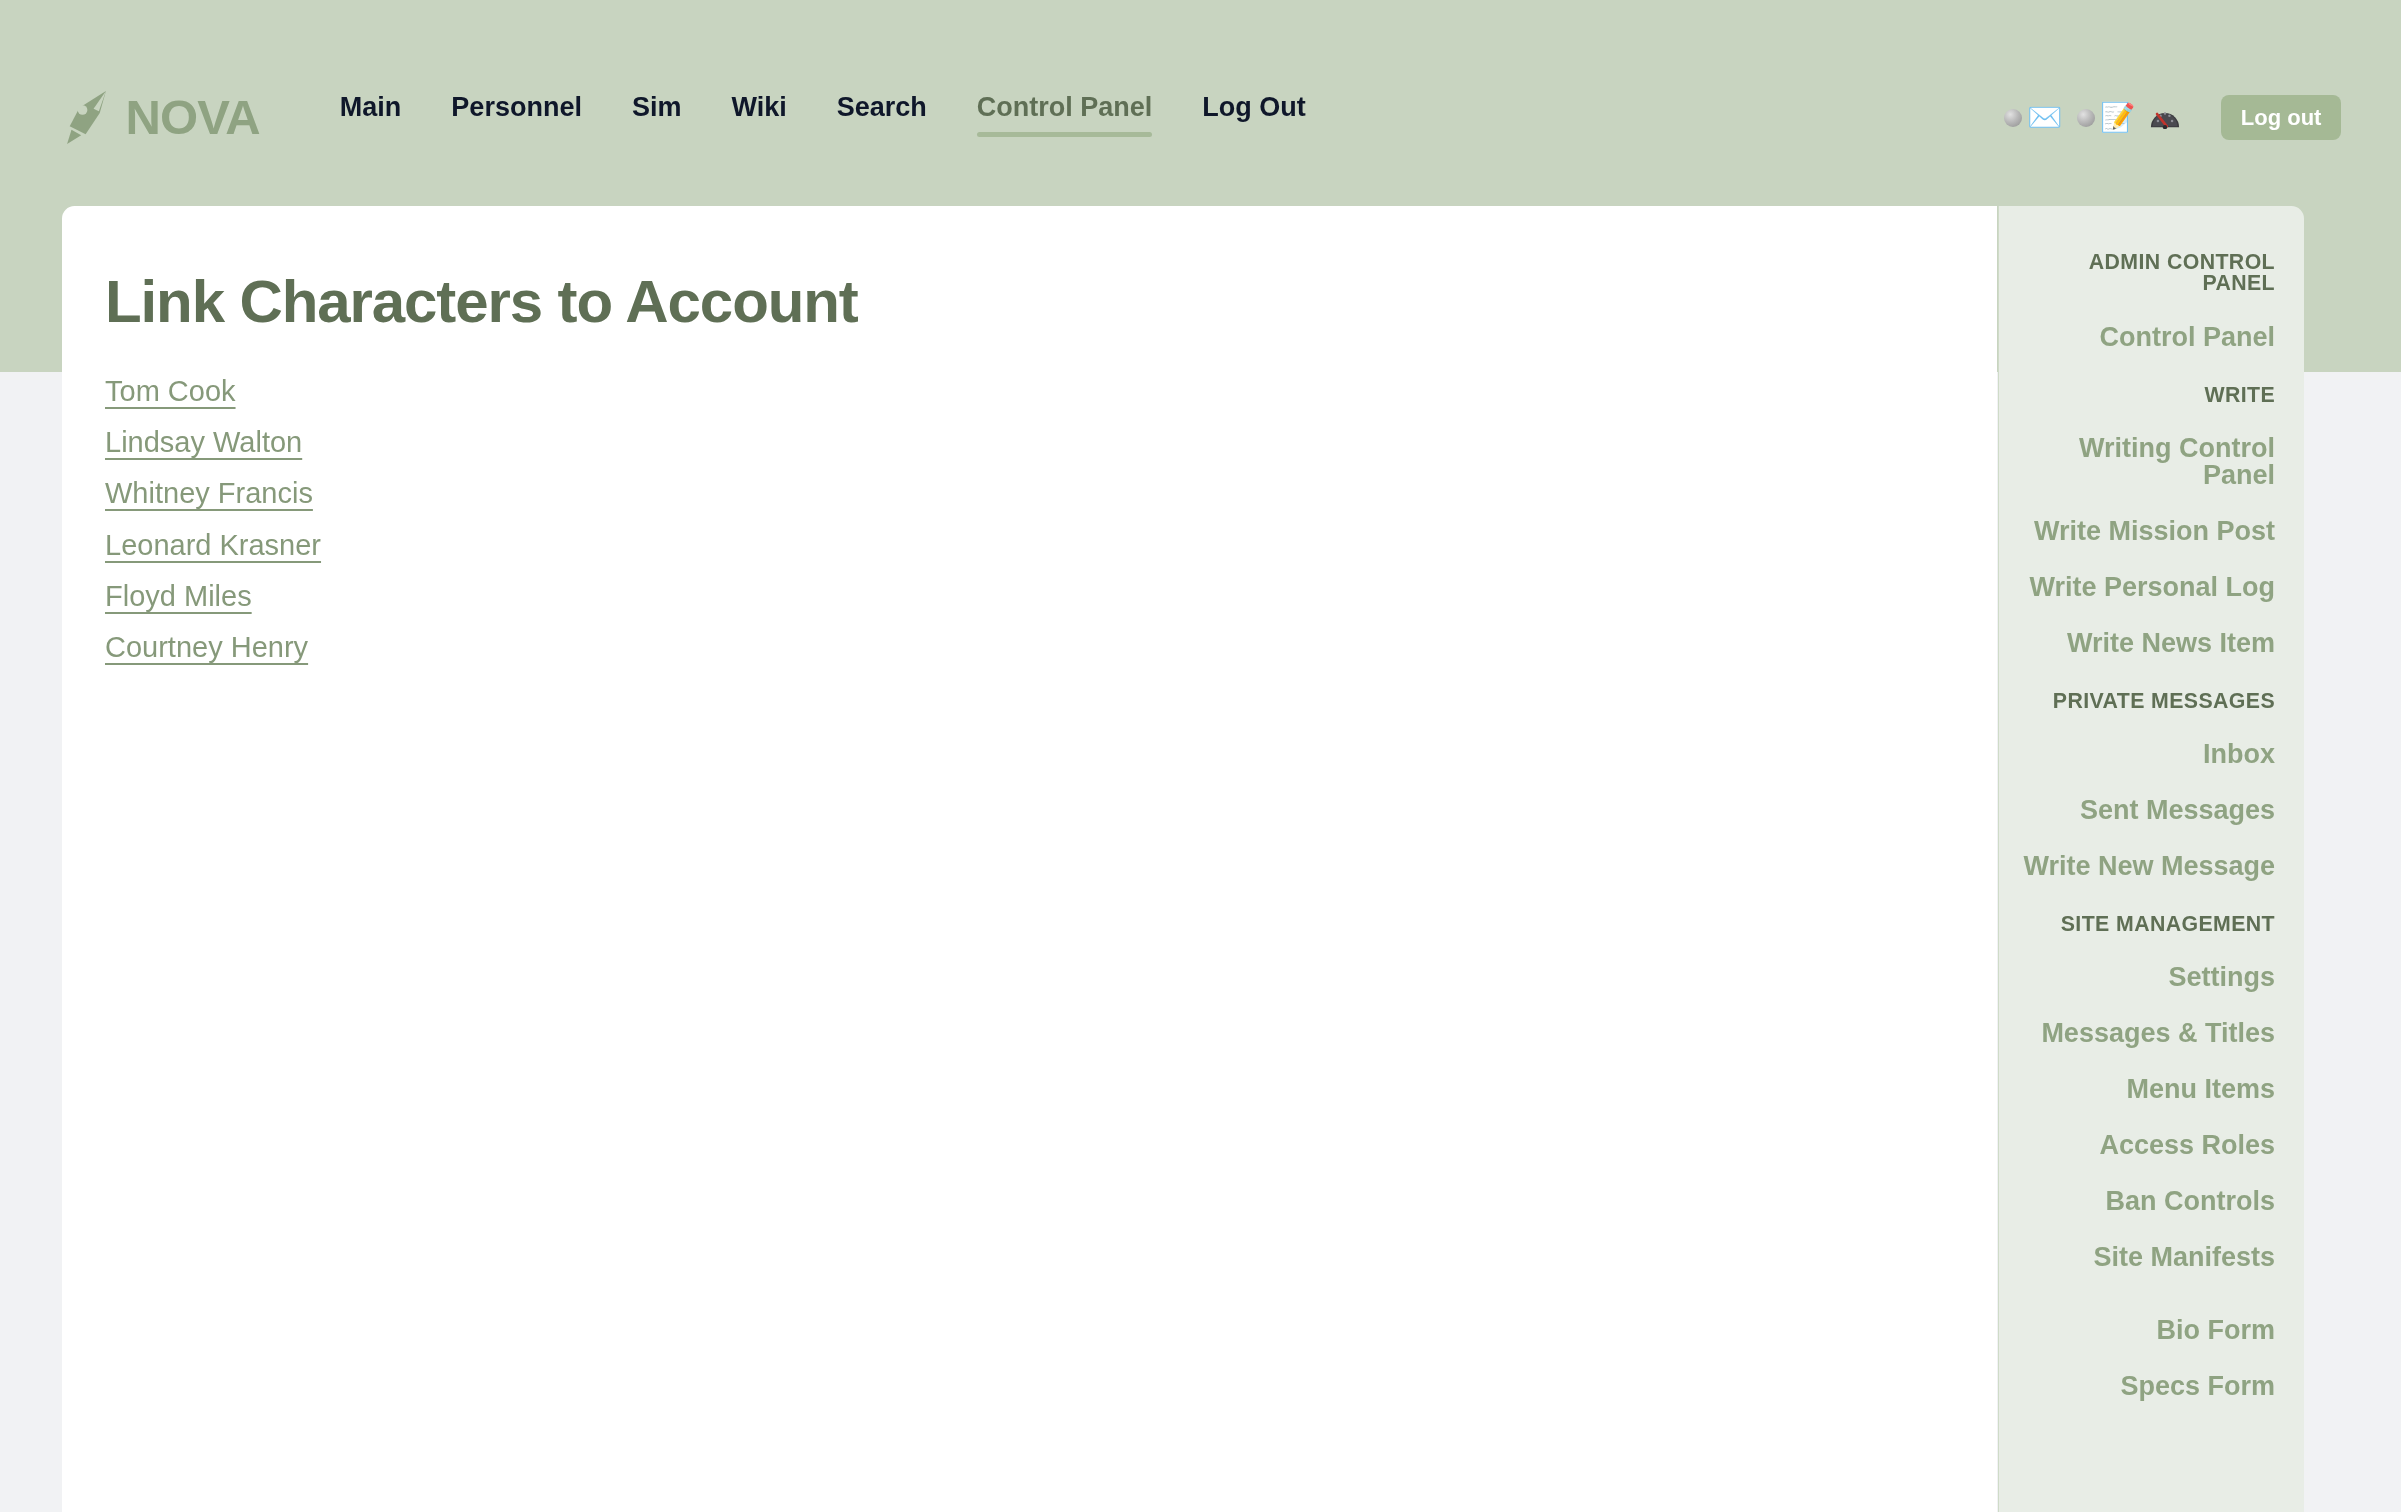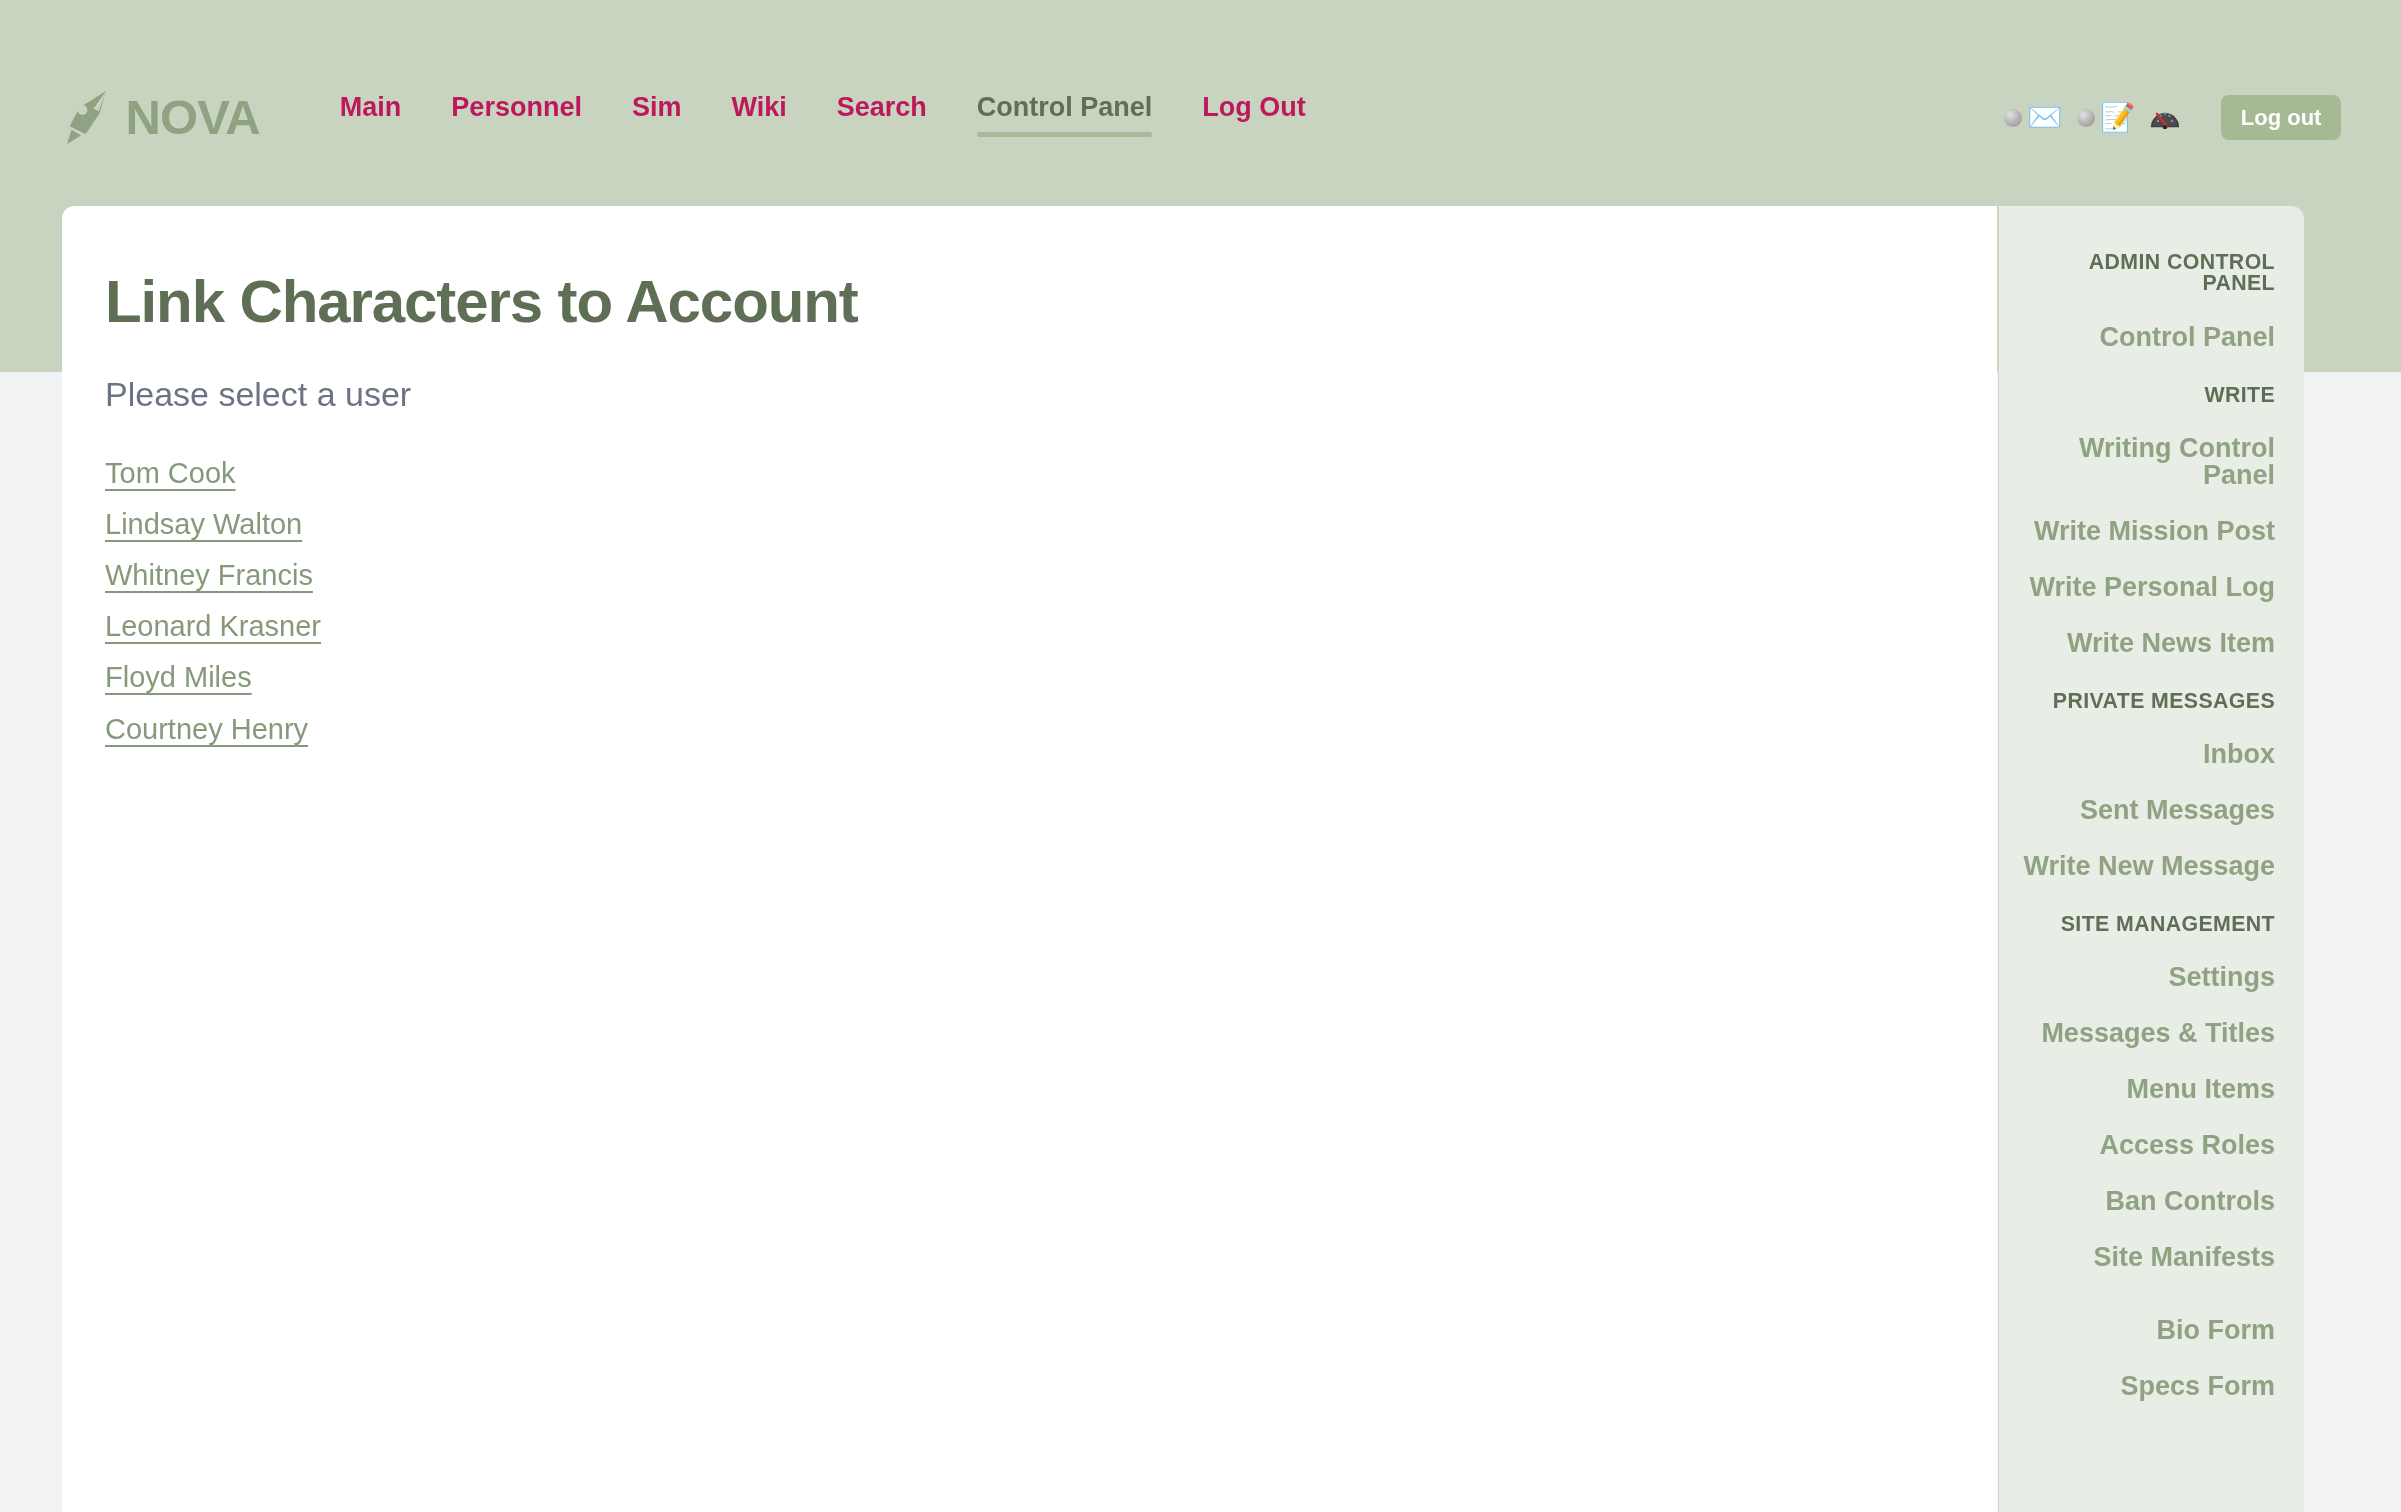--- a/index.html
+++ b/index.html
@@ -58,21 +58,21 @@
   #primary-nav {
     display: flex;
     align-items: center;
     margin-left: 55px;
     gap: 0;
   }
   .nav-link {
     position: relative;
     font-size: 27px;
     font-weight: 700;
-    color: #be185d;
+    color: #0f172a;
     text-decoration: none;
     padding: 9px 25px 30px 25px;
     white-space: nowrap;
     cursor: pointer;
   }
   .nav-link.is-active { color: #5f6f55; }
   .nav-link.is-active::after {
     content: "";
     position: absolute;
     left: 25px; right: 25px;
@@ -259,21 +259,20 @@
         <circle cx="17" cy="24" r="2.4" fill="#2a2a2e"></circle>
       </svg>
     </a>
 
     <button id="logout-button" type="button">Log out</button>
   </div>
 </div>
 
 <main id="content-card">
   <h1 id="page-title">Link Characters to Account</h1>
-  <p id="page-subtitle">Please select a user</p>
 
   <ul id="user-list">
     <li><a class="user-link" href="#">Tom Cook</a></li>
     <li><a class="user-link" href="#">Lindsay Walton</a></li>
     <li><a class="user-link" href="#">Whitney Francis</a></li>
     <li><a class="user-link" href="#">Leonard Krasner</a></li>
     <li><a class="user-link" href="#">Floyd Miles</a></li>
     <li><a class="user-link" href="#">Courtney Henry</a></li>
   </ul>
 </main>

